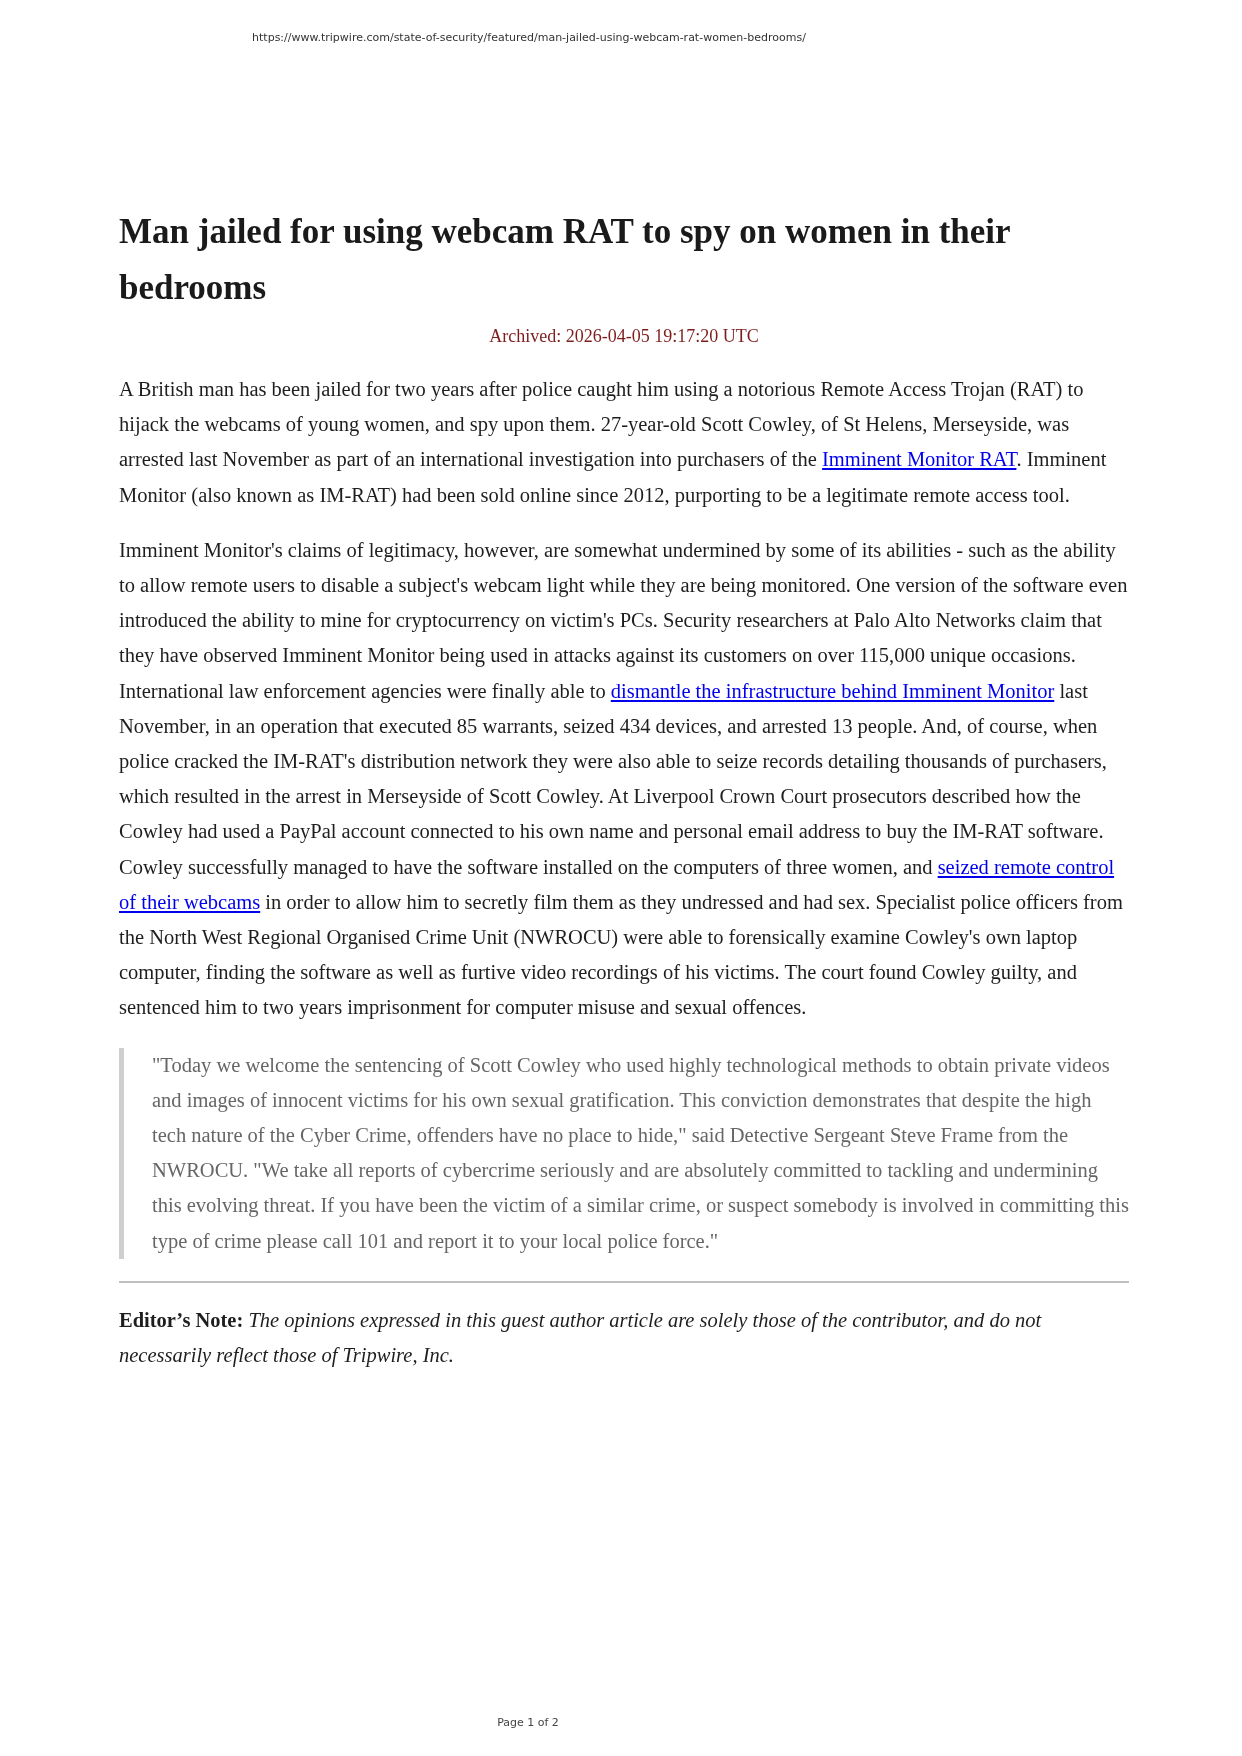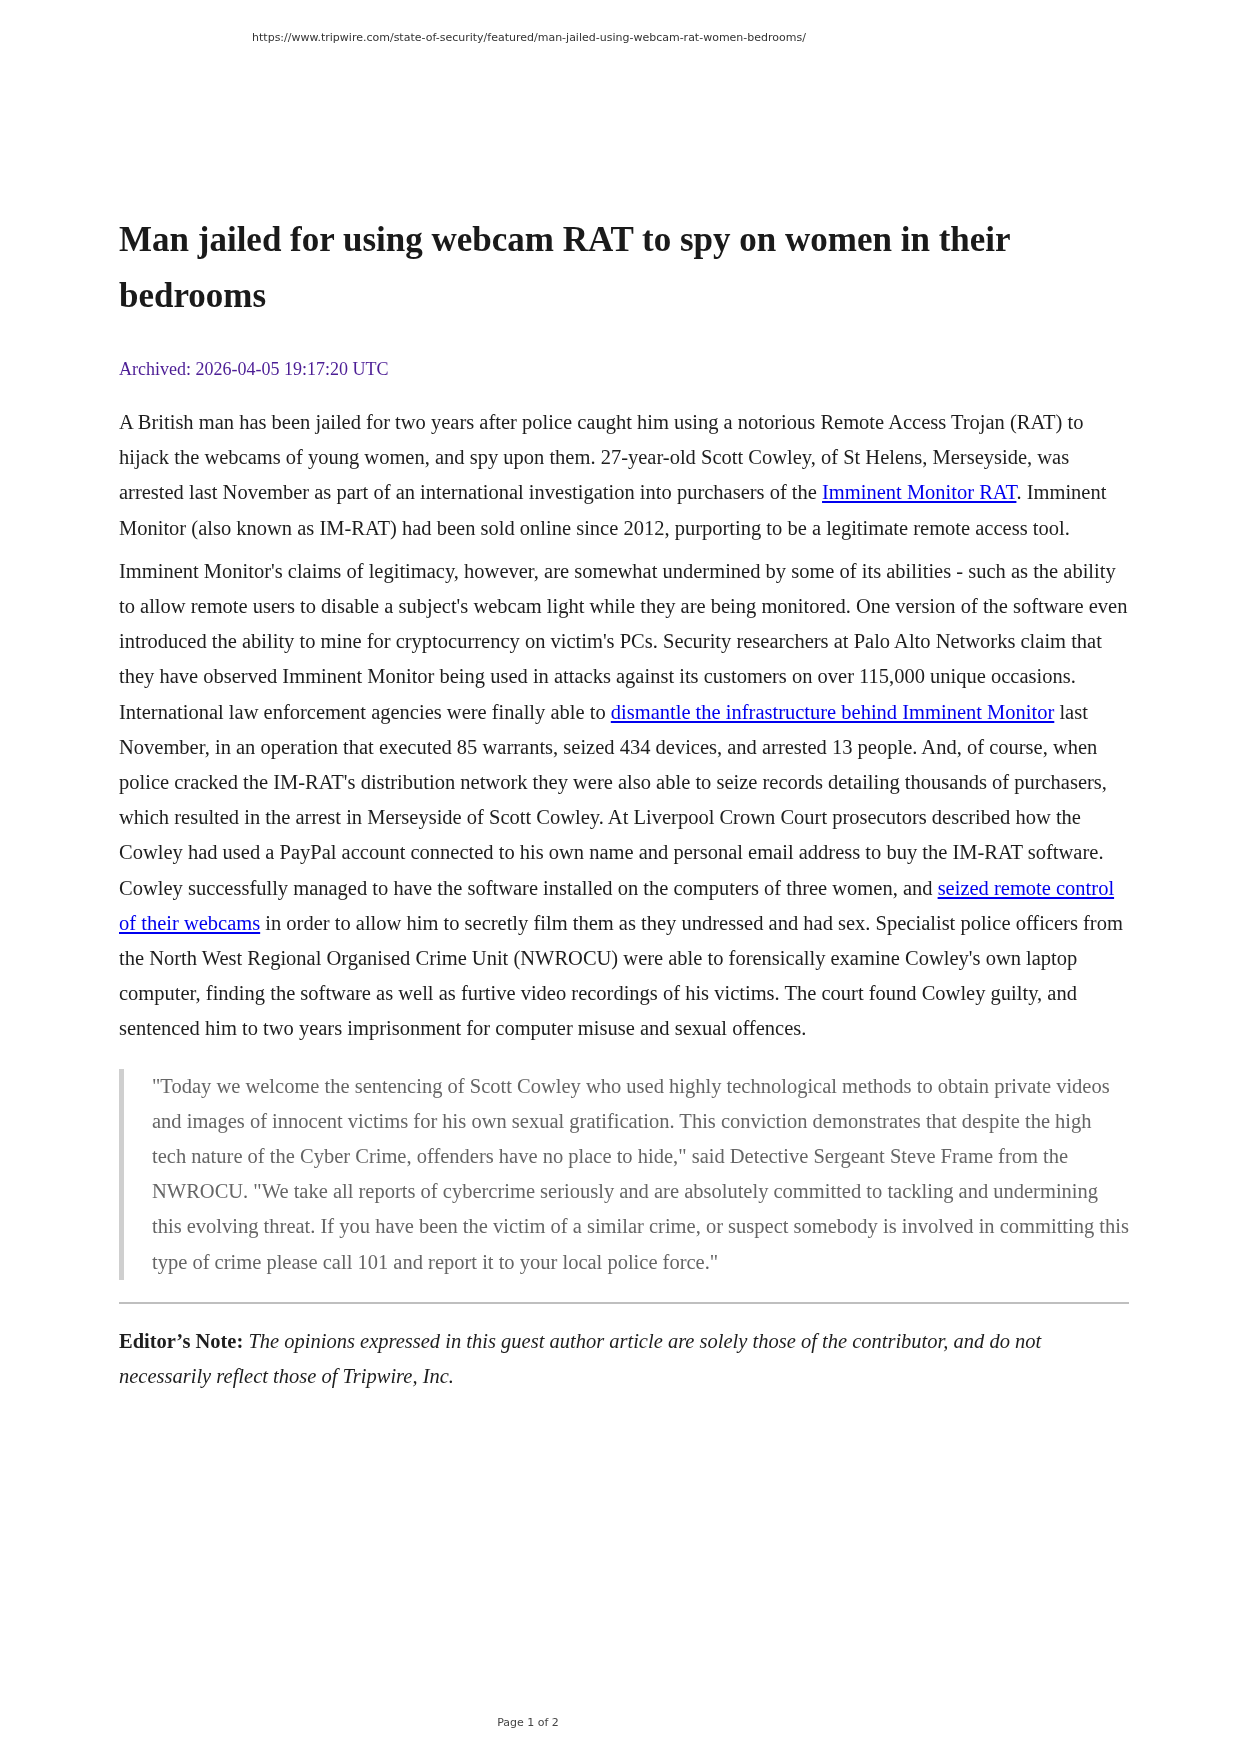--- a/index.html
+++ b/index.html
@@ -2,34 +2,34 @@
 <html><head>
 <meta charset="utf-8">
 <style>
   html, body { margin: 0; padding: 0; background: #ffffff; }
   body { width: 1242px; height: 1756px; position: relative; overflow: hidden; }
   .page-url {
     position: absolute; top: 31px; left: 0; width: 1058px; text-align: center;
     font-family: "DejaVu Sans", sans-serif; font-size: 11px; color: #333;
   }
   .content {
-    position: absolute; left: 119px; top: 212px; width: 1010px;
+    position: absolute; left: 119px; top: 204px; width: 1010px;
     font-family: "Liberation Serif", serif; color: #222;
   }
   h1 {
     margin: 0; font-family: "Liberation Serif", serif; font-weight: bold;
     font-size: 35px; line-height: 56px; color: #1a1a1a;
   }
   .archived {
-    margin-top: 33px; font-size: 18px; color: #4c1d95; line-height: 24px;
+    margin-top: 8px; font-size: 18px; color: #7f1d1d; line-height: 24px; text-align: center;
   }
   p.body {
     margin: 24px 0 0 0; font-size: 20.5px; line-height: 35.2px; color: #1e1e1e;
   }
-  p.body.second { margin-top: 8px; }
+  p.body.second { margin-top: 20px; }
   a.link { color: #0000ee; }
   blockquote {
     margin: 22px 0 0 0; padding: 0 0 0 28px; border-left: 5px solid #cfcfcf;
     font-size: 20.5px; line-height: 35.2px; color: #666;
   }
   .closing { margin-top: 22px; }
   hr.divider {
     margin: 22px 0 0 0; border: none; height: 2px; background: #bfbfbf;
   }
   .editor-note {

